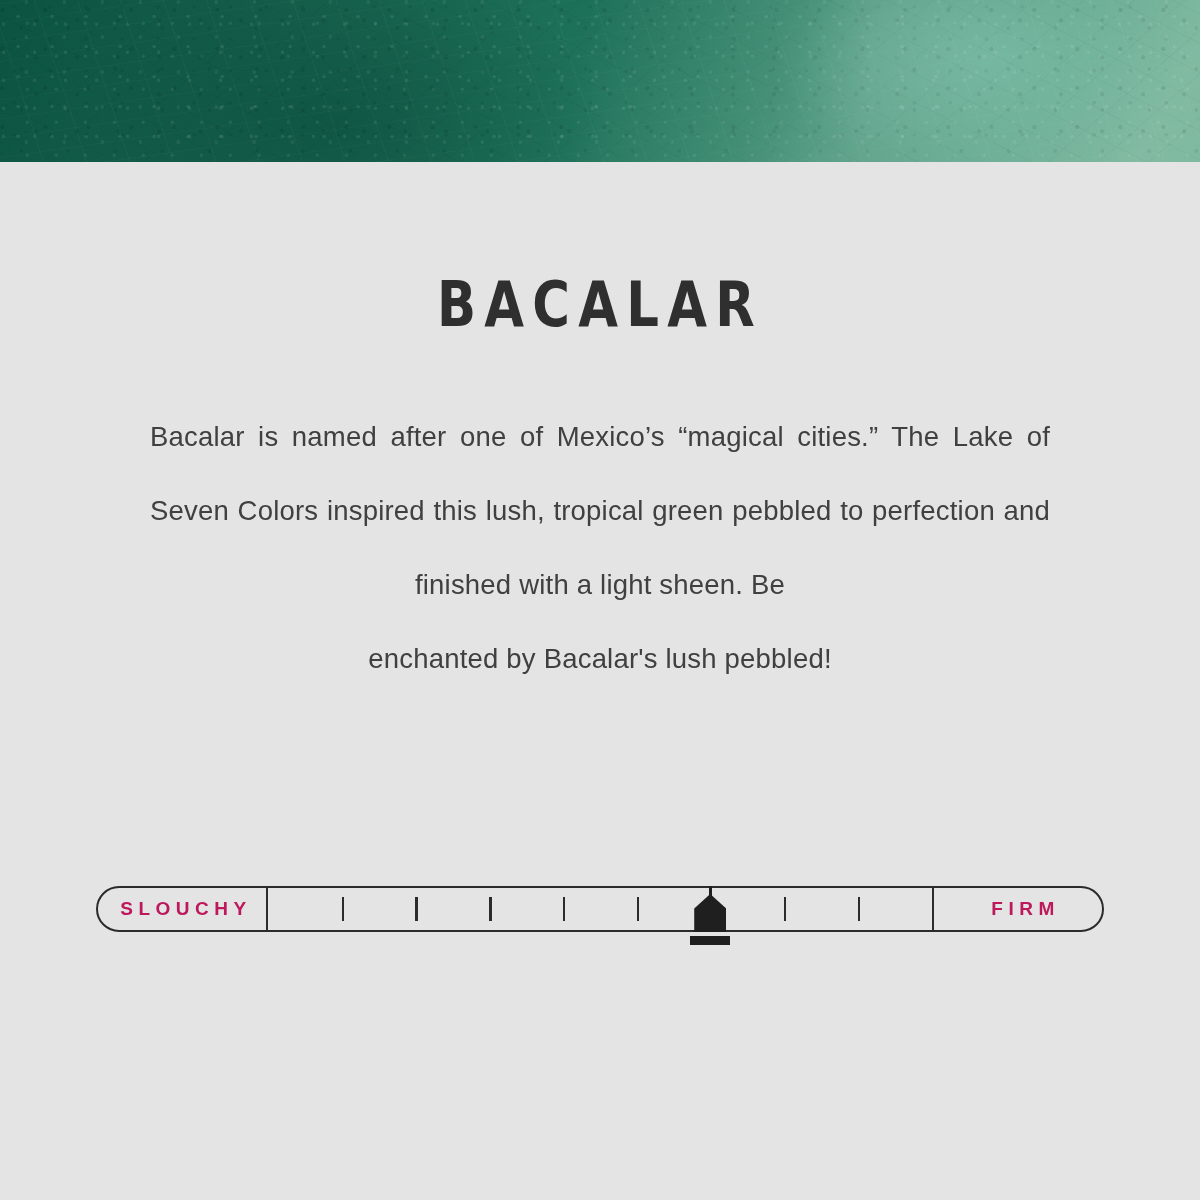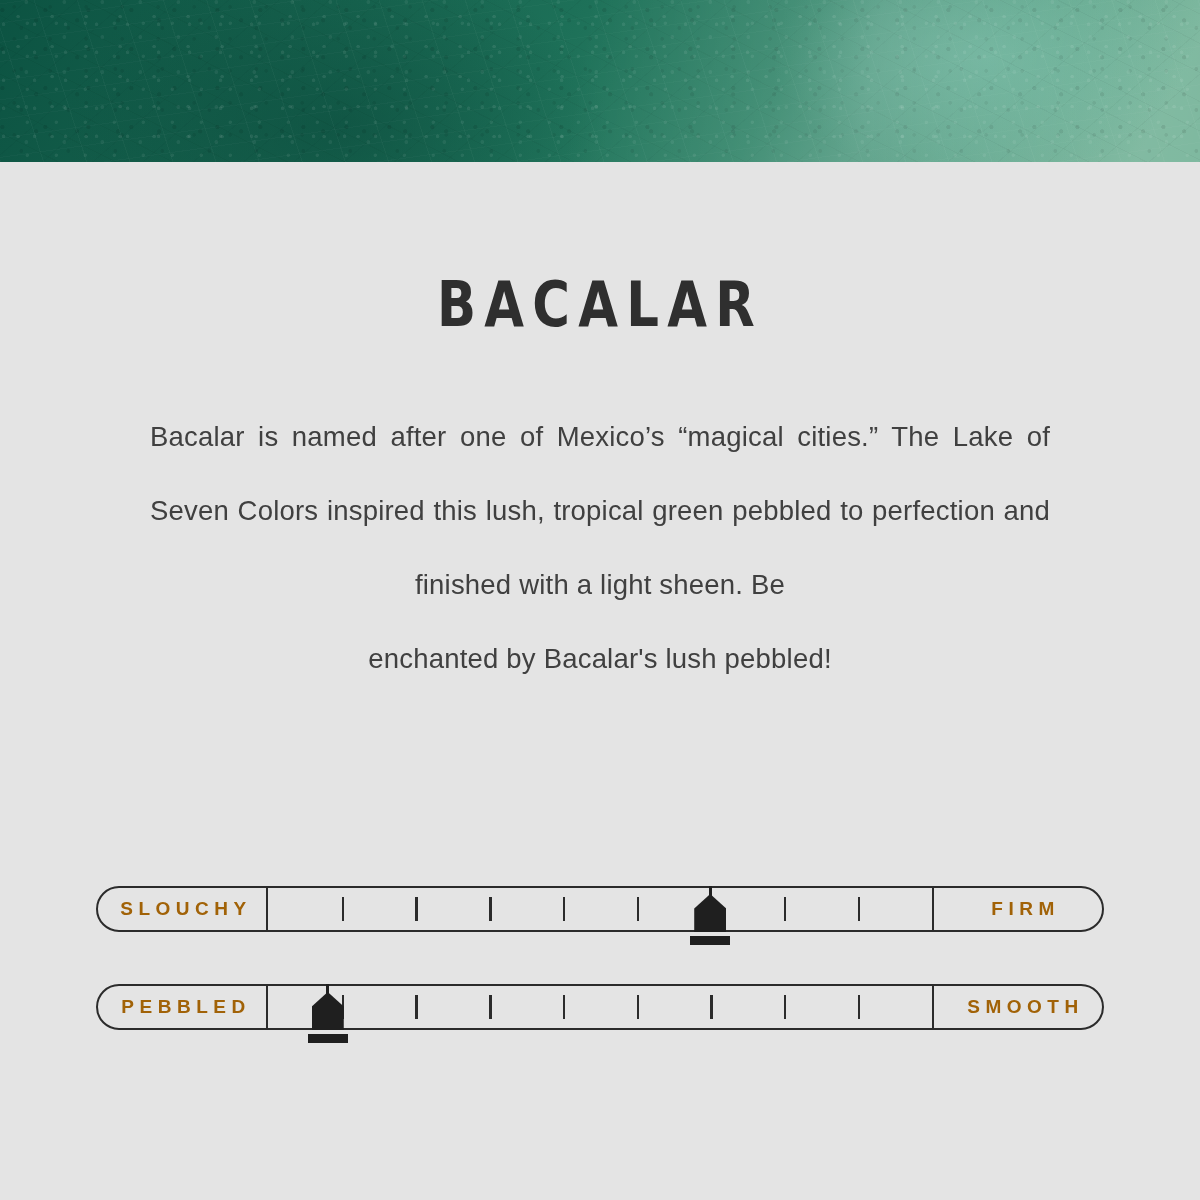--- a/index.html
+++ b/index.html
@@ -122,21 +122,21 @@
     position: absolute;
     top: 0;
     height: 46px;
     display: flex;
     align-items: center;
     justify-content: center;
     box-sizing: border-box;
     font-size: 19px;
     font-weight: 700;
     letter-spacing: 5.5px;
-    color: #a16207;
+    color: #be185d;
     font-family: "Liberation Sans", sans-serif;
   }
   .cap-left {
     left: 0;
     width: 172px;
     border-right: 2.5px solid #2b2b2b;
     border-radius: 23px 0 0 23px;
     padding-left: 10px;
   }
   .cap-right {
@@ -229,35 +229,15 @@
         <div class="tick" style="left:77.7%"></div>
         <div class="tick" style="left:88.8%"></div>
         <div class="marker" style="left:66.6%">
           <div class="stem"></div>
           <div class="head"></div>
           <div class="bar"></div>
         </div>
       </div>
     </div>
 
-    <div class="slider-row">
-      <div class="track"></div>
-      <div class="cap cap-left">PEBBLED</div>
-      <div class="cap cap-right">SMOOTH</div>
-      <div class="ticks">
-        <div class="tick" style="left:11.1%"></div>
-        <div class="tick" style="left:22.2%"></div>
-        <div class="tick" style="left:33.3%"></div>
-        <div class="tick" style="left:44.4%"></div>
-        <div class="tick" style="left:55.5%"></div>
-        <div class="tick" style="left:66.6%"></div>
-        <div class="tick" style="left:77.7%"></div>
-        <div class="tick" style="left:88.8%"></div>
-        <div class="marker" style="left:9%">
-          <div class="stem"></div>
-          <div class="head"></div>
-          <div class="bar"></div>
-        </div>
-      </div>
-    </div>
 
   </div>
 </div>
 
 </body></html>

